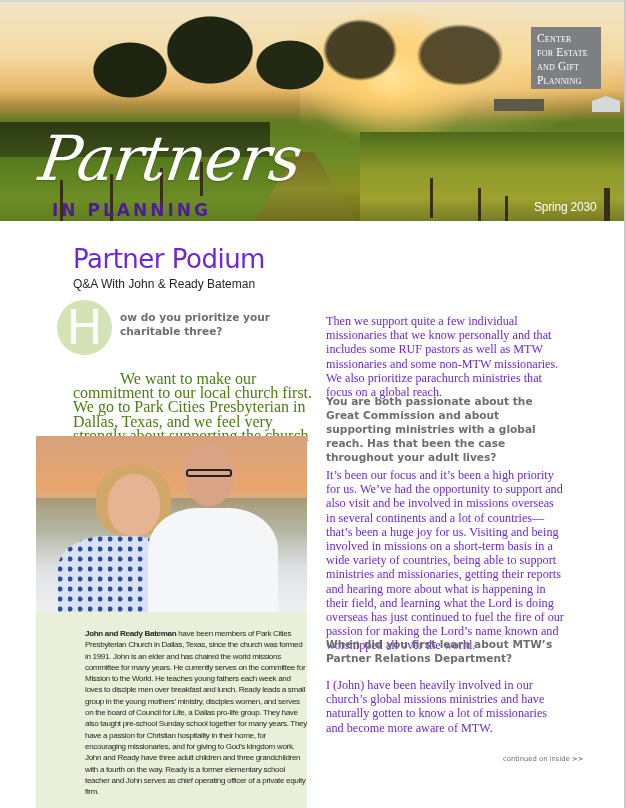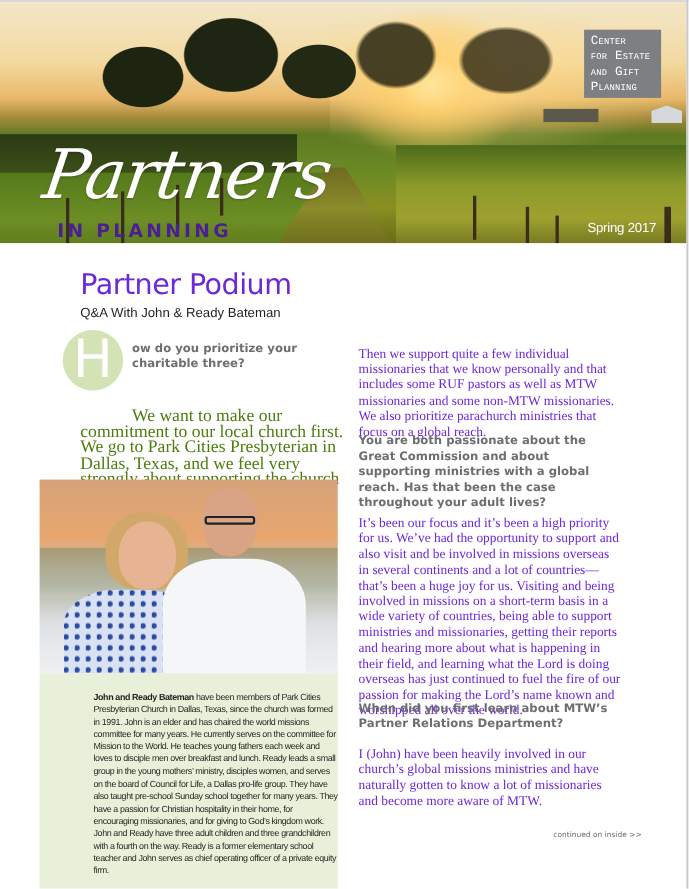--- a/index.html
+++ b/index.html
@@ -36,21 +36,21 @@
     clip-path: polygon(42% 0, 58% 0, 100% 100%, 0 100%); }
   .hero .field-right { position:absolute; left: 360px; top: 130px; width: 264px; height: 95px;
     background: linear-gradient(180deg, #4d6a1b, #8c9b2a 40%, #9ea12e 70%, #6e7220); }
   .hero .fence-post { position:absolute; width: 3px; background: #3a2e1a; }
   .hero .barn { position:absolute; right: 4px; top: 94px; width: 28px; height: 16px; background:#d6d9dc; clip-path: polygon(0 30%, 50% 0, 100% 30%, 100% 100%, 0 100%); }
   .hero .shed { position:absolute; right: 80px; top: 97px; width: 50px; height: 12px; background:#5b5a4a; }
 
   .cegp-label {
     position: absolute; left: 531px; top: 27px; width: 70px; height: 62px;
     background: #7e7f82; color: #ffffff;
-    font-family: Liberation Mono, monospace; font-size: 11.5px; line-height: 14px;
+    font-family: Liberation Serif, serif; font-size: 11.5px; line-height: 14px;
     font-variant: small-caps; letter-spacing: 0.2px;
     padding: 4px 4px 0 6px;
   }
   .cegp-label span { display:block; white-space: nowrap; }
 
   .masthead-script {
     position: absolute; left: 40px; top: 128px;
     font-family: "DejaVu Serif", serif; font-style: italic; font-weight: normal;
     font-size: 62px; line-height: 62px; color: #ffffff; letter-spacing: -1px;
     transform: skewX(-8deg);
@@ -154,21 +154,21 @@
 
 <div class="cegp-label">
   <span>Center</span>
   <span>for Estate</span>
   <span>and Gift</span>
   <span>Planning</span>
 </div>
 
 <div class="masthead-script">Partners</div>
 <div class="masthead-sub">IN PLANNING</div>
-<div class="issue-date">Spring 2017</div>
+<div class="issue-date">Spring 2030</div>
 
 <h1 class="section-title">Partner Podium</h1>
 <div class="section-subtitle">Q&amp;A With John &amp; Ready Bateman</div>
 
 <div class="dropcap">H</div>
 <div class="q-left">ow do you prioritize your charitable three?</div>
 <p class="a-left"><span class="indent"></span><span>We want to make our commitment to our local church first. We go to Park Cities Presbyterian in Dallas, Texas, and we feel very strongly about supporting the church where we worship and its ministries, which are both local and global.</span></p>
 
 <div class="photo">
   <div class="dune"></div>

